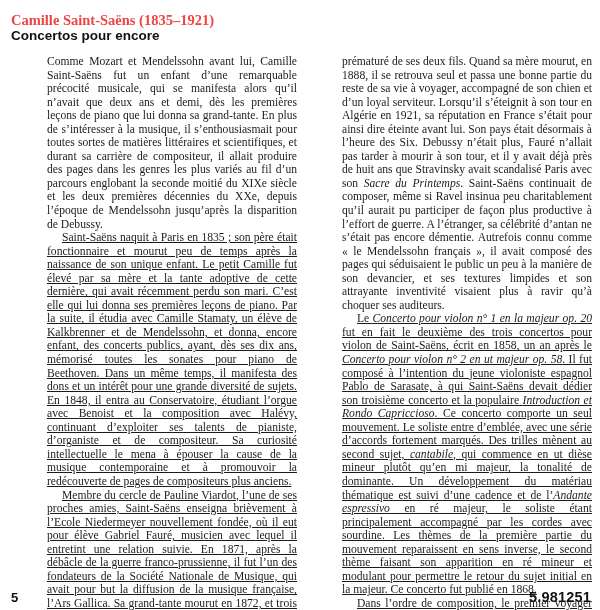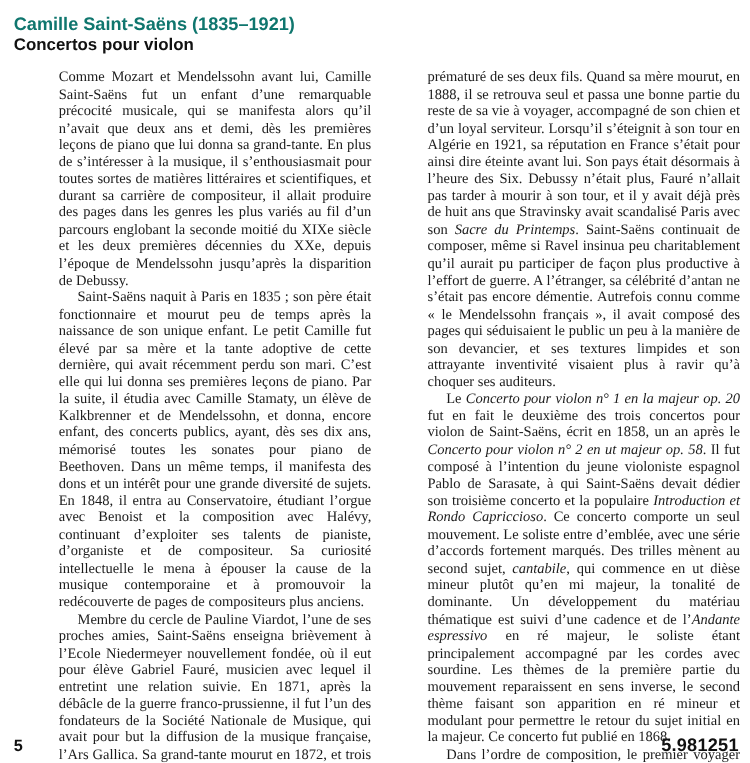--- a/index.html
+++ b/index.html
@@ -12,25 +12,25 @@
     position: relative;
     width: 600px; height: 610px;
     box-sizing: border-box;
     padding: 12px 8px 0 11px;
     background: #ffffff;
     color: #1b1b1b;
     overflow: hidden;
   }
   .hdr { margin: 0; }
   .hdr .title {
-    font-family: Liberation Sans, sans-serif;
+    font-family: Liberation Serif, serif;
     font-weight: bold;
     font-size: 14.5px;
     line-height: 16px;
-    color: #0f766e;
+    color: #ef4444;
     margin: 0;
   }
   .hdr .subtitle {
     font-family: "Liberation Sans", sans-serif;
     font-weight: bold;
     font-size: 13.5px;
     line-height: 16px;
     color: #111111;
     margin: 0;
   }
@@ -41,42 +41,42 @@
   }
   .col {
     width: 287px;
     text-align: justify;
     font-size: 11.6px;
     line-height: 13.55px;
     hyphens: auto;
     margin-left: 36px;
   }
   .col p { margin: 0; }
-  .col p.indent { text-indent: 15px; }
+  .col p.indent { text-indent: 15px; text-decoration: underline; }
   .ftr {
     position: absolute;
     left: 11px; right: 9px; bottom: 5px;
     display: flex;
     justify-content: space-between;
     align-items: baseline;
     font-family: "Liberation Sans", sans-serif;
     font-weight: bold;
     color: #111111;
   }
   .page-num { font-size: 13px; }
   .catalog  { font-size: 14.5px; letter-spacing: 0.2px; }
 </style>
 </head>
 <body>
 
 <div class="page">
 
   <header class="hdr">
     <div class="title">Camille Saint-Saëns (1835–1921)</div>
-    <div class="subtitle">Concertos pour violon</div>
+    <div class="subtitle">Concertos pour encore</div>
   </header>
 
   <main class="columns">
     <div class="col" id="col-left">
         <p class=""><span>Comme Mozart et Mendelssohn avant lui, Camille Saint-Saëns fut un enfant d’une remarquable précocité musicale, qui se manifesta alors qu’il n’avait que deux ans et demi, dès les premières leçons de piano que lui donna sa grand-tante. En plus de s’intéresser à la musique, il s’enthousiasmait pour toutes sortes de matières littéraires et scientifiques, et durant sa carrière de compositeur, il allait produire des pages dans les genres les plus variés au fil d’un parcours englobant la seconde moitié du XIXe siècle et les deux premières décennies du XXe, depuis l’époque de Mendelssohn jusqu’après la disparition de Debussy.</span></p>
         <p class="indent"><span>Saint-Saëns naquit à Paris en 1835 ; son père était fonctionnaire et mourut peu de temps après la naissance de son unique enfant. Le petit Camille fut élevé par sa mère et la tante adoptive de cette dernière, qui avait récemment perdu son mari. C’est elle qui lui donna ses premières leçons de piano. Par la suite, il étudia avec Camille Stamaty, un élève de Kalkbrenner et de Mendelssohn, et donna, encore enfant, des concerts publics, ayant, dès ses dix ans, mémorisé toutes les sonates pour piano de Beethoven. Dans un même temps, il manifesta des dons et un intérêt pour une grande diversité de sujets. En 1848, il entra au Conservatoire, étudiant l’orgue avec Benoist et la composition avec Halévy, continuant d’exploiter ses talents de pianiste, d’organiste et de compositeur. Sa curiosité intellectuelle le mena à épouser la cause de la musique contemporaine et à promouvoir la redécouverte de pages de compositeurs plus anciens.</span></p>
         <p class="indent"><span>Membre du cercle de Pauline Viardot, l’une de ses proches amies, Saint-Saëns enseigna brièvement à l’Ecole Niedermeyer nouvellement fondée, où il eut pour élève Gabriel Fauré, musicien avec lequel il entretint une relation suivie. En 1871, après la débâcle de la guerre franco-prussienne, il fut l’un des fondateurs de la Société Nationale de Musique, qui avait pour but la diffusion de la musique française, l’Ars Gallica. Sa grand-tante mourut en 1872, et trois ans plus tard, il contracta un mariage qui s’acheva brutalement au bout de six ans, à la suite du décès</span></p>
       </div>
     <div class="col" id="col-right">
         <p class=""><span>prématuré de ses deux fils. Quand sa mère mourut, en 1888, il se retrouva seul et passa une bonne partie du reste de sa vie à voyager, accompagné de son chien et d’un loyal serviteur. Lorsqu’il s’éteignit à son tour en Algérie en 1921, sa réputation en France s’était pour ainsi dire éteinte avant lui. Son pays était désormais à l’heure des Six. Debussy n’était plus, Fauré n’allait pas tarder à mourir à son tour, et il y avait déjà près de huit ans que Stravinsky avait scandalisé Paris avec son </span><i>Sacre du Printemps</i><span>. Saint-Saëns continuait de composer, même si Ravel insinua peu charitablement qu’il aurait pu participer de façon plus productive à l’effort de guerre. A l’étranger, sa célébrité d’antan ne s’était pas encore démentie. Autrefois connu comme « le Mendelssohn français », il avait composé des pages qui séduisaient le public un peu à la manière de son devancier, et ses textures limpides et son attrayante inventivité visaient plus à ravir qu’à choquer ses auditeurs.</span></p>

